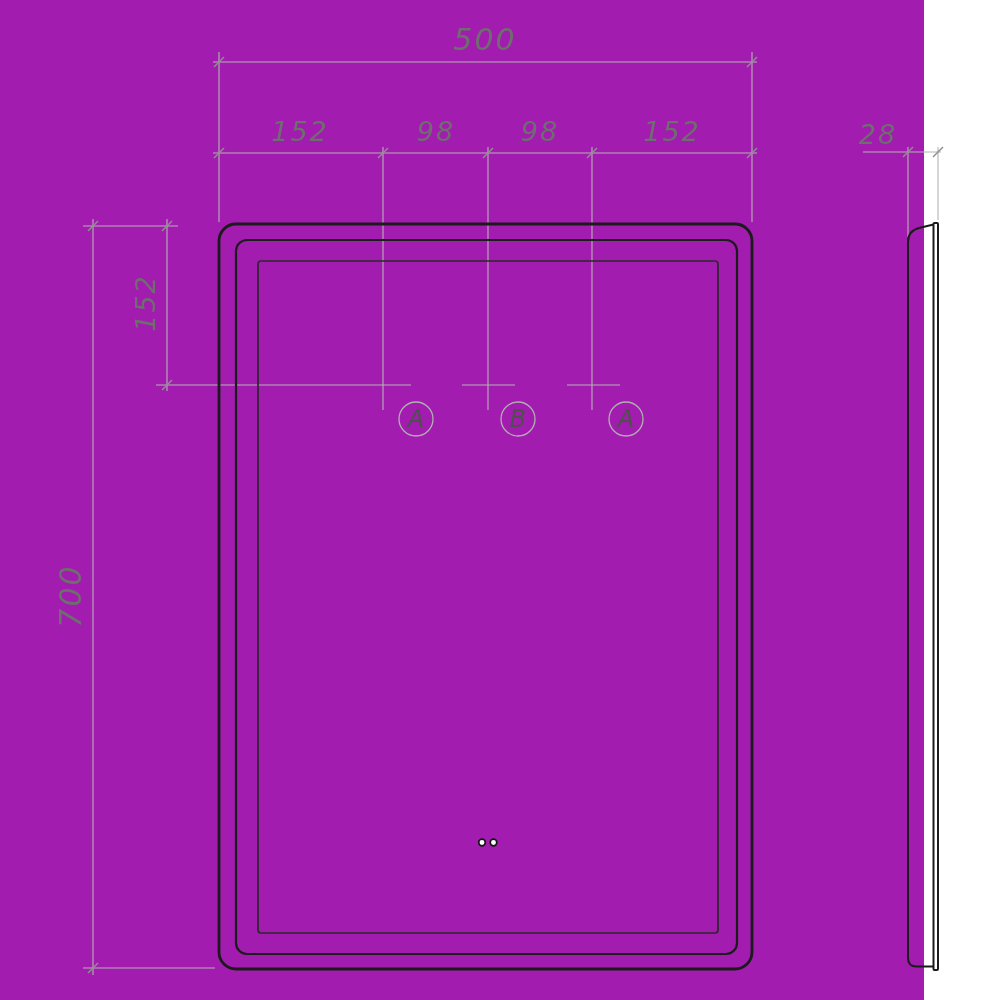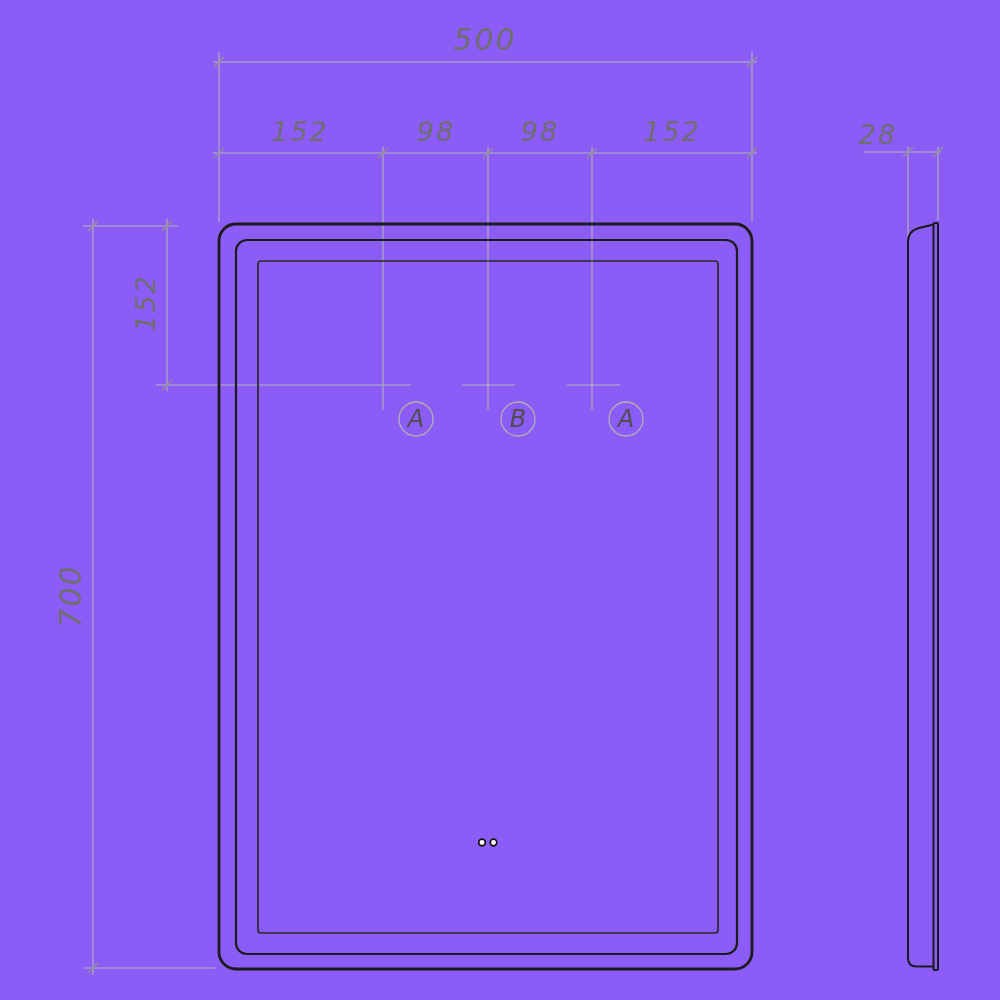--- a/index.html
+++ b/index.html
@@ -6,23 +6,23 @@
     margin: 0;
     padding: 0;
     background: #ffffff;
     width: 1000px;
     height: 1000px;
     overflow: hidden;
     font-family: "DejaVu Sans", "Liberation Sans", sans-serif;
   }
   .canvas {
     position: relative;
-    width: 1000px;
+    width: 924px;
     height: 1000px;
-    background: #8b5cf6;
+    background: #a21caf;
   }
   svg { display: block; }
   text.dim {
     font-family: "DejaVu Sans", "Liberation Sans", sans-serif;
     font-style: italic;
     fill: #6e6e6e;
     letter-spacing: 2px;
   }
   text.dim-lg { font-size: 30px; }
   text.dim-md { font-size: 27px; }

